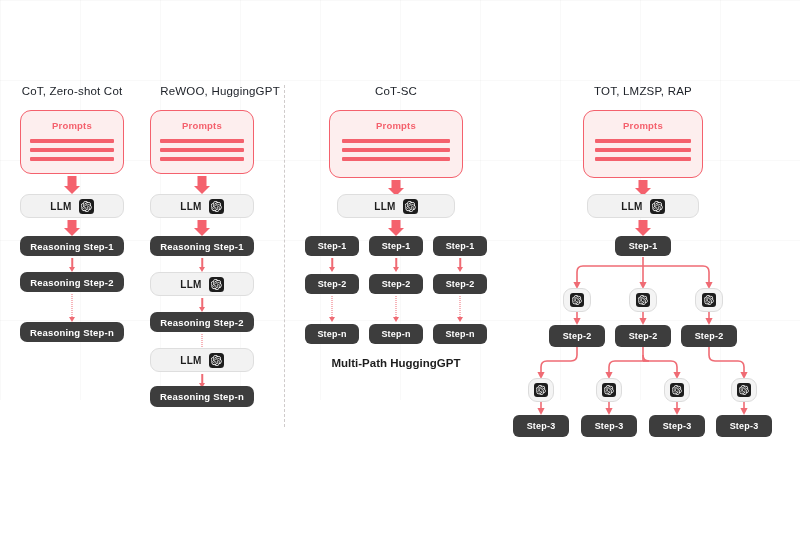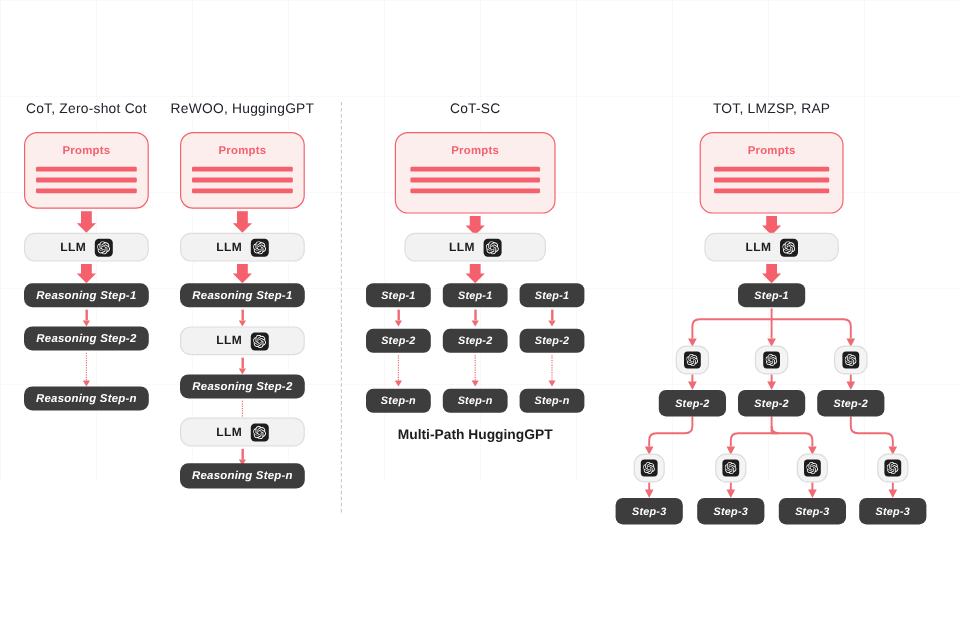--- a/index.html
+++ b/index.html
@@ -83,21 +83,20 @@
     background:#3d3d3d;
     border-radius:7px;
     box-sizing:border-box;
     display:flex;align-items:center;justify-content:center;
     color:#ffffff;
     font-size:9.5px;
     font-weight:700;
     letter-spacing:.2px;
     transform:translateX(-50%);
     white-space:nowrap;
-    font-style:italic;
   }
   .dark-box.small{font-size:9px;border-radius:6px;}
 
   .foot-label{
     position:absolute;
     font-size:11.5px;
     font-weight:700;
     color:#1d1d1d;
     text-align:center;
     line-height:15px;
@@ -175,21 +174,21 @@
   <div class="dark-box" style="left:72px;top:272px;width:104px;height:20px;">Reasoning Step-2</div>
 
   <div class="arrow dotted" style="left:72px;top:294px;height:28px;">
     <span class="shaft" style="height:23px;"></span>
       <span class="head"></span>
   </div>
 
   <div class="dark-box" style="left:72px;top:322px;width:104px;height:20px;">Reasoning Step-n</div>
 
 
-  <div class="col-title" style="left:202px;top:85px;">ReWOO, HuggingGPT</div>
+  <div class="col-title" style="left:220px;top:85px;">ReWOO, HuggingGPT</div>
 
   <div class="prompt-box" style="left:202px;top:110px;width:104px;height:64px;">
     <span class="prompt-label">Prompts</span>
     <span class="prompt-lines">
         <i></i>
         <i></i>
         <i></i>
       </span>
   </div>
 

